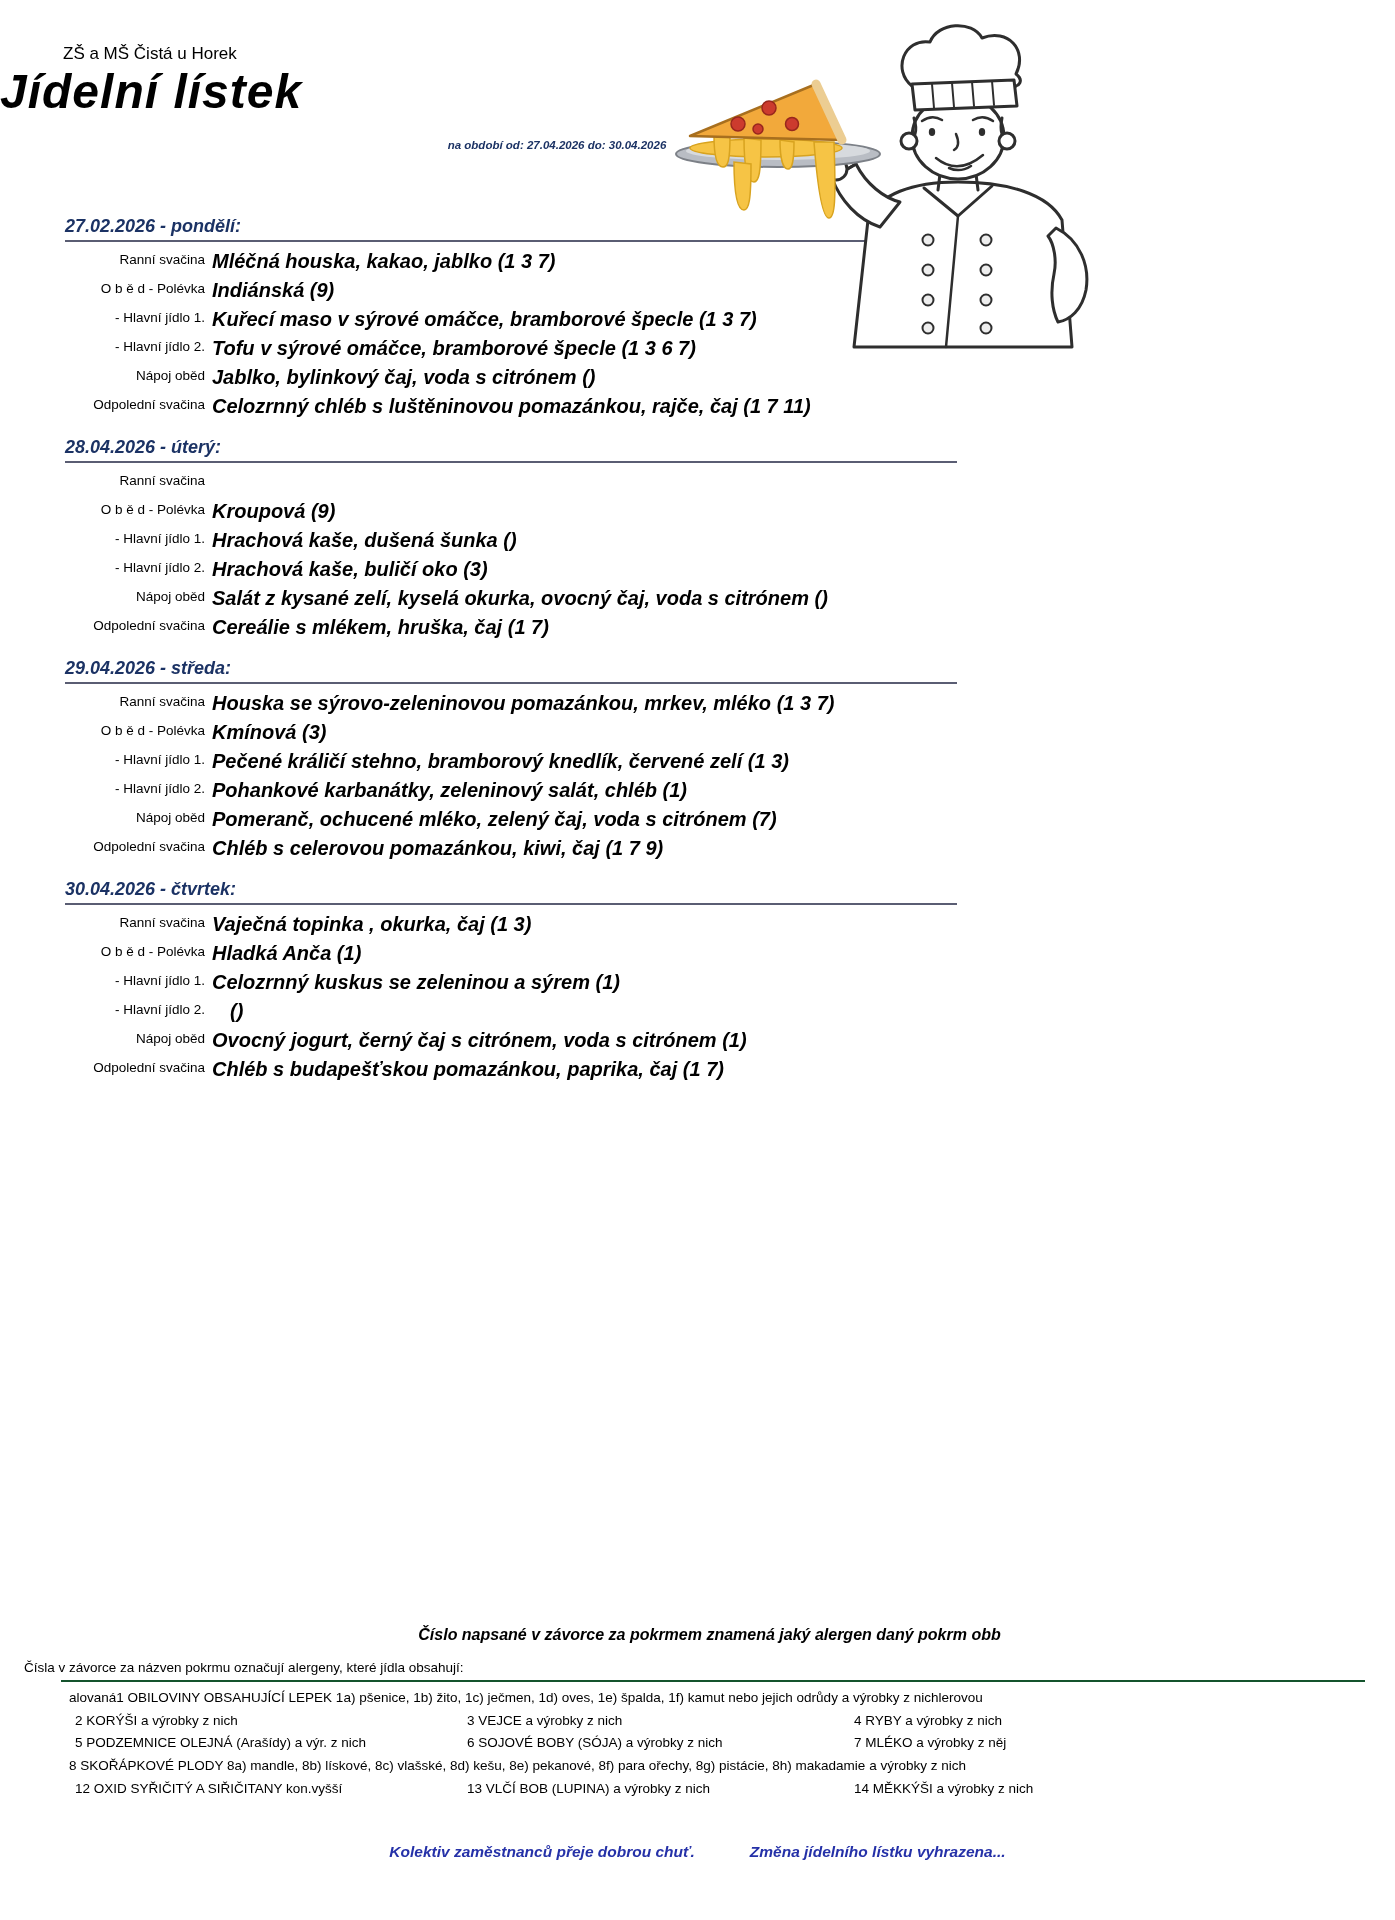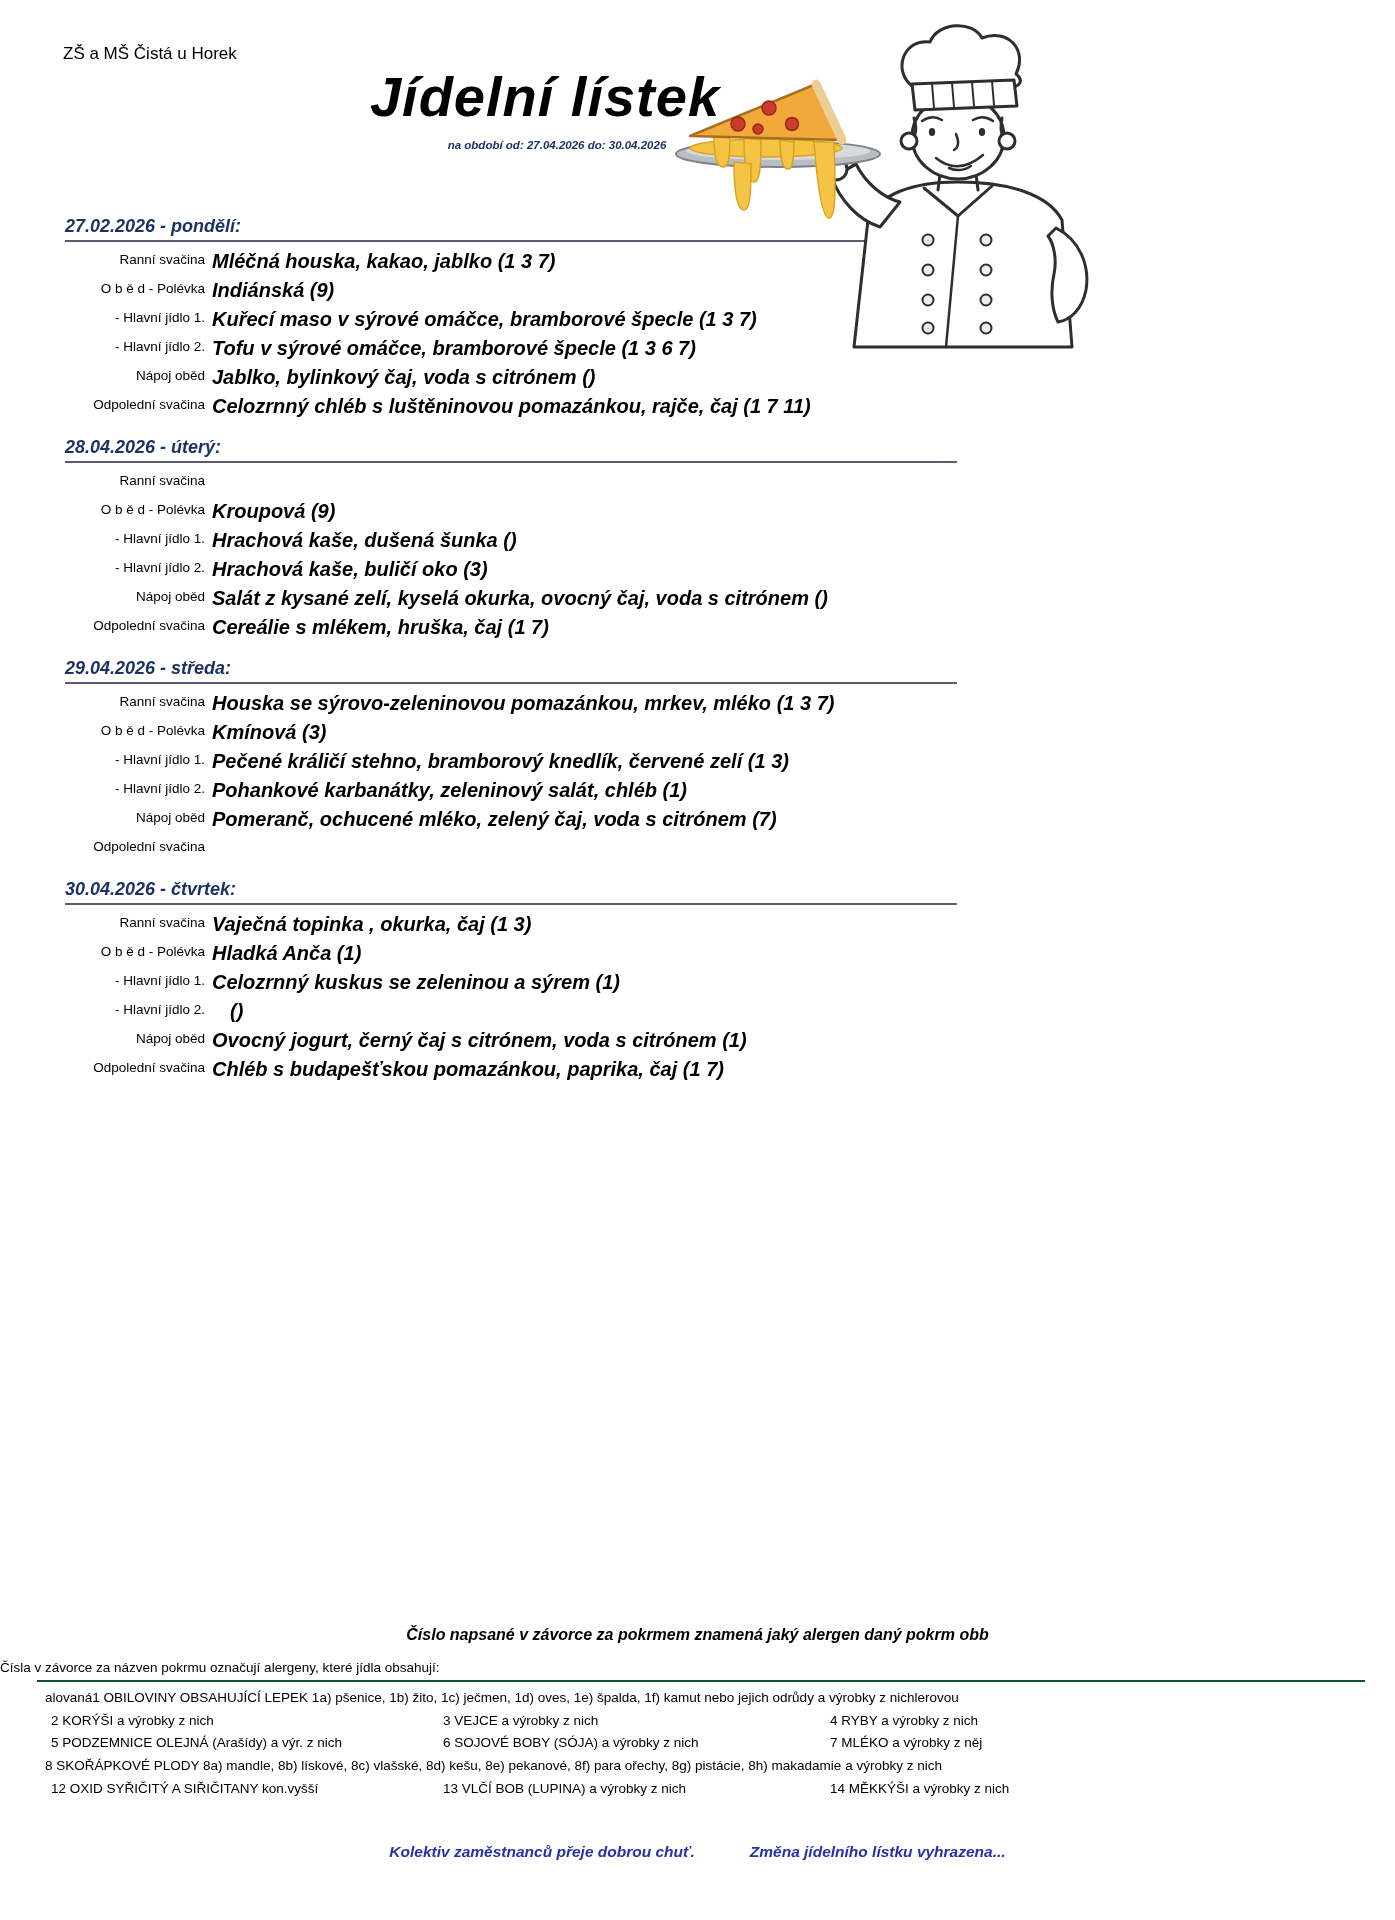--- a/index.html
+++ b/index.html
@@ -1,35 +1,35 @@
 <!DOCTYPE html>
 <html><head>
 <meta charset="utf-8">
 <style>
   html,body{margin:0;padding:0;}
   body{
     width:1395px;height:1920px;position:relative;background:#ffffff;
     font-family:"Liberation Sans",sans-serif;color:#000;overflow:hidden;
   }
   .school{position:absolute;top:44px;left:63px;font-size:17px;}
-  .title{position:absolute;top:64px;left:0;width:1090px;text-align:center;
-    font-size:56px;font-weight:bold;font-style:italic;letter-spacing:1px;}
+  .title{position:absolute;top:64px;left:0;width:1090px;text-align:left;
+    font-size:48px;font-weight:bold;font-style:italic;letter-spacing:1px;}
   .period{position:absolute;top:139px;left:0;width:1114px;text-align:center;
     font-size:11.5px;font-weight:bold;font-style:italic;color:#1b3264;}
   .chef{position:absolute;top:22px;left:668px;width:505px;height:335px;z-index:5;}
 
   .days{position:absolute;top:216px;left:65px;width:1300px;z-index:1;}
   .day{margin-bottom:15px;}
   .day-heading{font-size:18px;font-weight:bold;font-style:italic;color:#1b3264;}
   .day-rule{height:0;border-top:2px solid #5a5d73;width:892px;margin:3px 0 6px 0;}
   .menu-row{display:flex;align-items:flex-start;min-height:29px;}
   .row-label{width:140px;flex:none;text-align:right;font-size:13.5px;padding-top:4px;white-space:nowrap;}
   .row-meal{margin-left:7px;font-size:20px;font-weight:bold;font-style:italic;line-height:27px;white-space:nowrap;}
 
-  .bottom{position:absolute;top:1626px;left:0;right:0;}
+  .bottom{position:absolute;top:1626px;left:0;right:0;padding-left:24px;}
   .note-bold{text-align:center;font-size:16px;font-weight:bold;font-style:italic;}
   .note{text-align:left;font-size:13.5px;margin-top:16px;}
   .allergen-box{margin:5px 30px 0 37px;border-top:2px solid #14532d;padding-top:4px;font-size:13.5px;}
   .a-full{padding:1px 0 1px 8px;line-height:22px;white-space:nowrap;}
   .a-cols{display:grid;grid-template-columns:352px 347px 1fr;padding-left:14px;line-height:22px;gap:40px;}
   .a-cols span{white-space:nowrap;}
   .footer{position:absolute;top:1843px;left:0;width:100%;display:flex;justify-content:center;gap:55px;
     color:#2531a8;font-size:15.5px;font-weight:bold;font-style:italic;}
 </style>
 </head>
@@ -189,20 +189,21 @@
     <div class="menu-row">
         <span class="row-label">- Hlavní jídlo 2.</span>
         <span class="row-meal">Pohankové karbanátky, zeleninový salát, chléb (1)</span>
       </div>
     <div class="menu-row">
         <span class="row-label">Nápoj oběd</span>
         <span class="row-meal">Pomeranč, ochucené mléko, zelený čaj, voda s citrónem (7)</span>
       </div>
     <div class="menu-row">
         <span class="row-label">Odpolední svačina</span>
+        <span class="row-meal">Chléb s celerovou pomazánkou, kiwi, čaj (1 7 9)</span>
       </div>
   </section>
 
   <section class="day">
     <div class="day-heading">30.04.2026 - čtvrtek:</div>
     <div class="day-rule"></div>
     <div class="menu-row">
         <span class="row-label">Ranní svačina</span>
         <span class="row-meal">Vaječná topinka , okurka, čaj (1 3)</span>
       </div>

